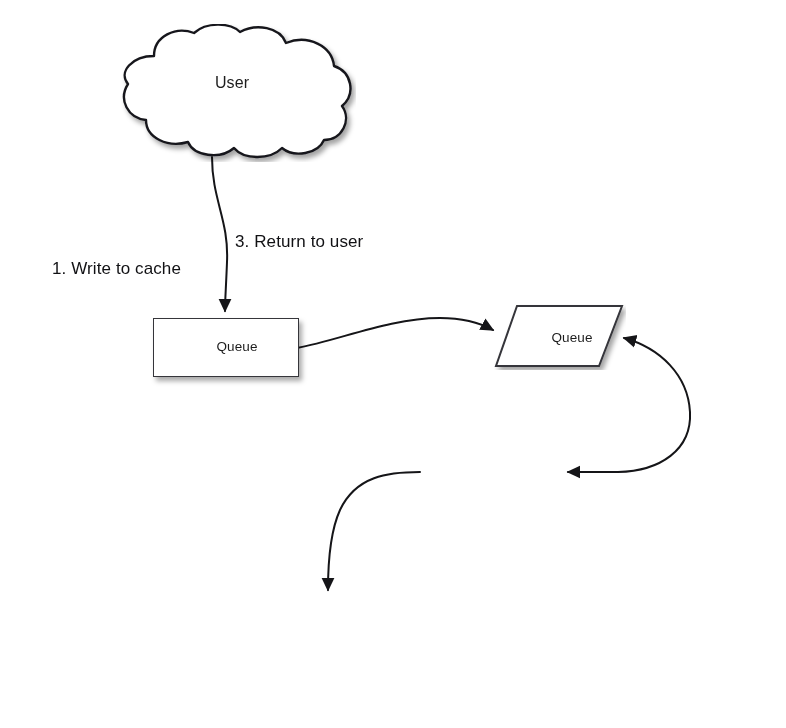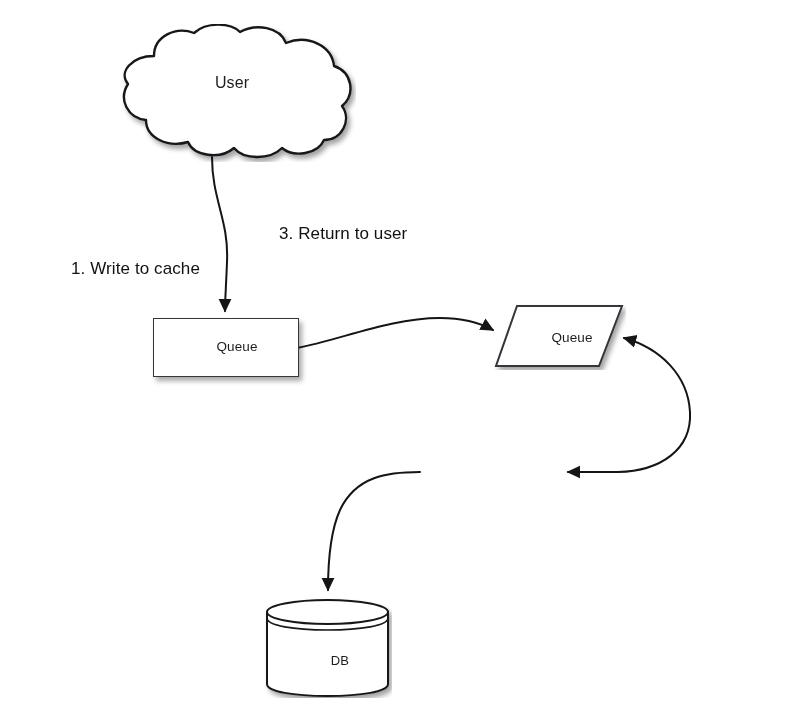--- a/index.html
+++ b/index.html
@@ -94,23 +94,23 @@
   #node-db .node-label { font-size: 13px; top: 12px; }
 
   
   .step-label {
     position: absolute;
     color: #111114;
     font-size: 17px;
     white-space: nowrap;
     letter-spacing: 0.1px;
   }
-  #label-step1 { left: 52px;  top: 259px; margin-left: 19px; }
+  #label-step1 { left: 52px;  top: 259px; }
   #label-step2 { left: 305px; top: 281px; }
-  #label-step3 { left: 235px; top: 224px; margin-left: 44px; }
+  #label-step3 { left: 235px; top: 232px; }
   #label-step4 { left: 360px; top: 532px; }
 </style>
 </head>
 <body>
 
 <div id="canvas">
 
   <svg id="edges" viewBox="0 0 786 728" xmlns="http://www.w3.org/2000/svg">
     <defs>
       <marker id="arrowEnd" viewBox="0 0 12 12" refX="10.2" refY="6" markerWidth="7.2" markerHeight="7.2" orient="auto-start-reverse">
@@ -164,27 +164,17 @@
   </div>
 
   <div class="node" id="node-queue">
     <svg width="132" height="66" viewBox="0 0 132 66" xmlns="http://www.w3.org/2000/svg">
       <path filter="url(#softShadow)" fill="#ffffff" stroke="#35353a" stroke-width="2" stroke-linejoin="miter" d="M 23 2 L 128 2 L 105 62 L 2 62 Z"></path>
     </svg>
     <div class="node-label">Queue</div>
   </div>
 
 
-  <div class="node" id="node-db">
-    <svg width="128" height="100" viewBox="0 0 128 100" xmlns="http://www.w3.org/2000/svg">
-      <g filter="url(#softShadow)">
-        <path fill="#ffffff" stroke="#18181c" stroke-width="2" d="M 3 14 L 3 86 C 3 93.7, 30 98, 63.5 98 C 97 98, 124 93.7, 124 86 L 124 14 Z"></path>
-        <ellipse cx="63.5" cy="14" rx="60.5" ry="12" fill="#ffffff" stroke="#18181c" stroke-width="2"></ellipse>
-      </g>
-      <path fill="none" stroke="#18181c" stroke-width="1.7" d="M 3 20 C 3 27.7, 30 32, 63.5 32 C 97 32, 124 27.7, 124 20"></path>
-    </svg>
-    <div class="node-label">DB</div>
-  </div>
 
   <div class="step-label" id="label-step1">1. Write to cache</div>
   <div class="step-label" id="label-step3">3. Return to user</div>
 
 </div>
 
 </body></html>

